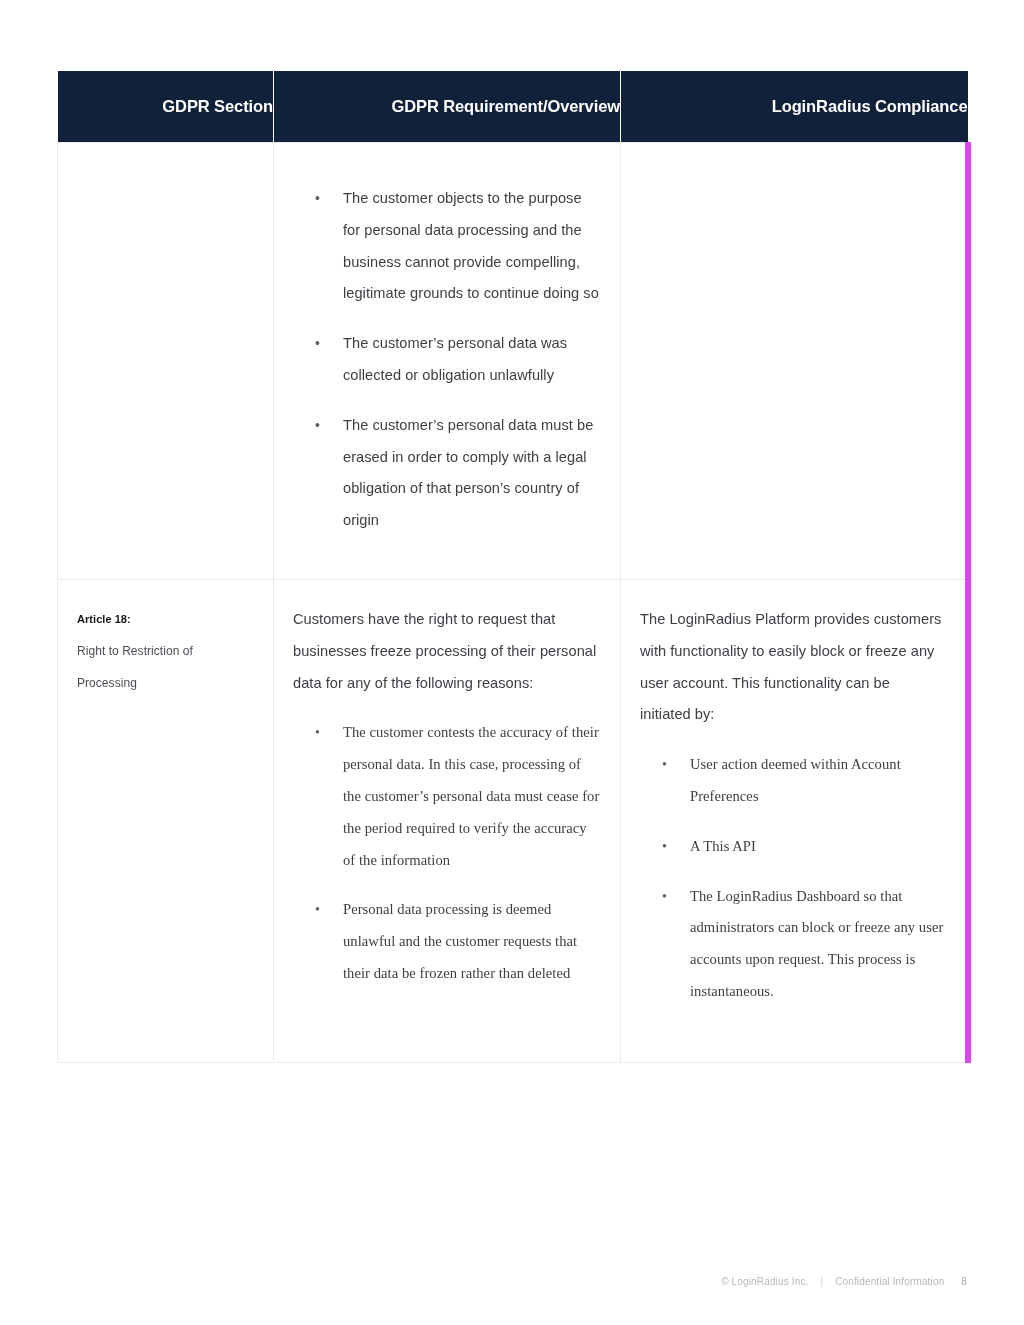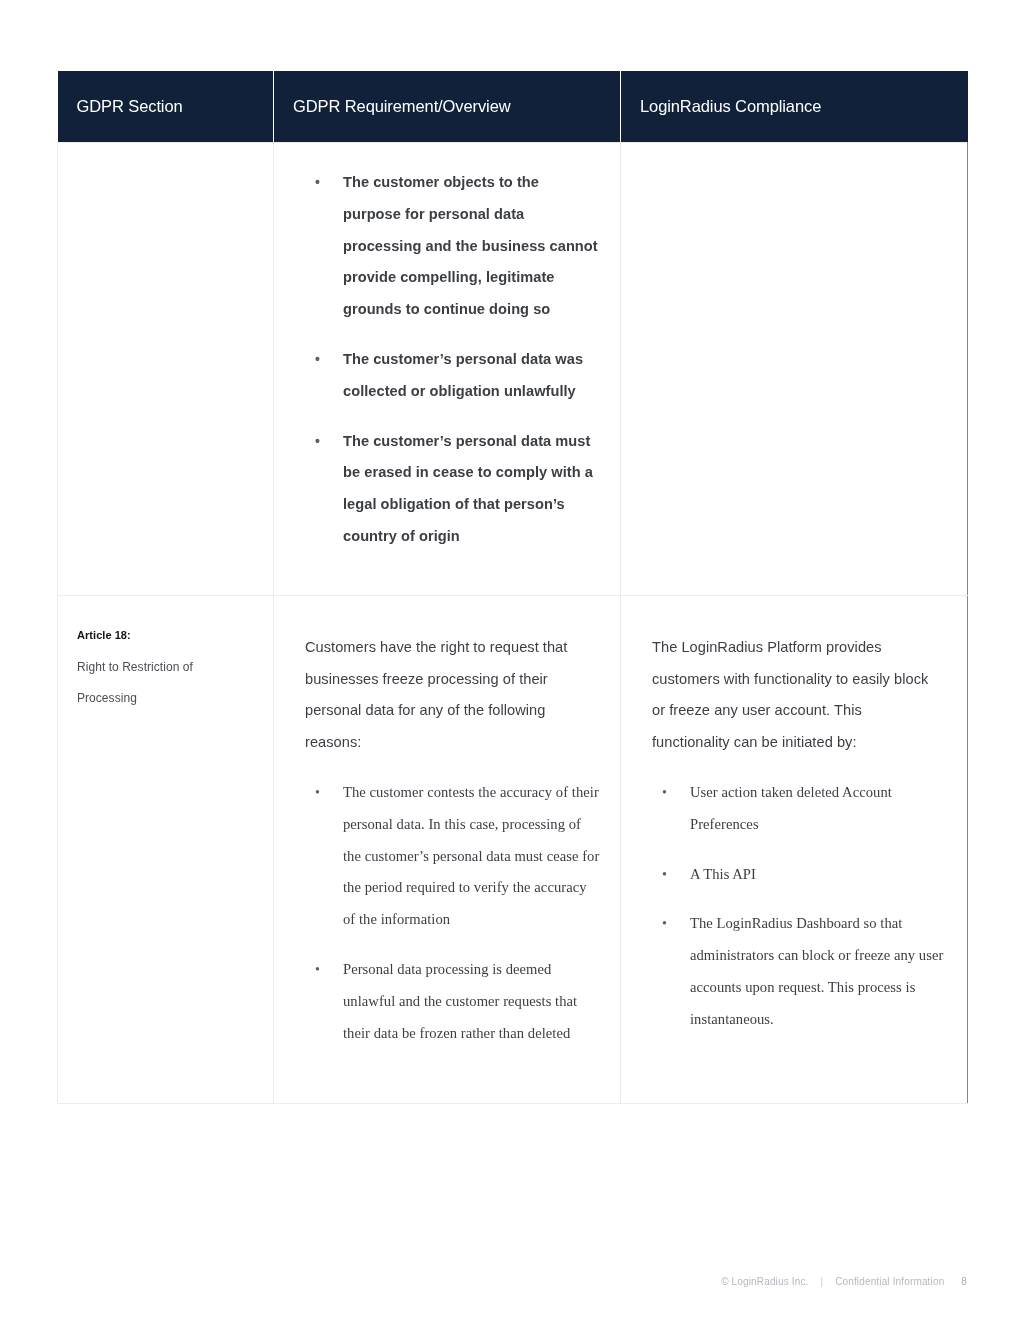--- a/index.html
+++ b/index.html
@@ -35,54 +35,54 @@
   }
   .gdpr-table col.c1 { width: 216px; }
   .gdpr-table col.c2 { width: 347px; }
   .gdpr-table col.c3 { width: 347px; }
 
   
   .gdpr-table thead th {
     background: #11213a;
     color: #ffffff;
     font-size: 16.5px;
-    font-weight: normal;
-    text-align: left;
+    font-weight: bold;
+    text-align: right;
     padding: 24px 0 24px 19px;
     height: 23px;
     vertical-align: middle;
     border-right: 1.5px solid #ffffff;
     letter-spacing: -0.1px;
   }
   .gdpr-table thead th:last-child {
     border-right: none;
   }
 
   
   .gdpr-table tbody td {
     border: 1px solid #ececec;
     vertical-align: top;
     background: #ffffff;
     padding: 0;
   }
   .gdpr-table tbody tr td:first-child { border-left: 1px solid #ececec; }
-  .gdpr-table tbody tr td:last-child  { border-right: 1px solid #d946ef; }
+  .gdpr-table tbody tr td:last-child  { border-right: 6px solid #d946ef; }
 
   .cell-inner {
     padding: 22px 20px 30px 19px;
   }
-  .cell-inner.r1 { padding-top: 24px; padding-bottom: 42px; font-weight: bold; }
+  .cell-inner.r1 { padding-top: 40px; padding-bottom: 42px; }
   .cell-inner.r2 { padding-top: 24px; padding-bottom: 54px; }
 
   
   .para {
     font-size: 14.6px;
     line-height: 31.8px;
     color: #3b3f44;
-    margin: 12px;
+    margin: 0;
     letter-spacing: 0.05px;
   }
   .term-title {
     font-size: 11px;
     line-height: 31.8px;
     color: #14161a;
     font-weight: bold;
     margin: 0;
     letter-spacing: 0.05px;
   }
@@ -157,21 +157,21 @@
 
       <tr>
         <td>
           <div class="cell-inner r1"></div>
         </td>
         <td>
           <div class="cell-inner r1">
             <ul class="bullets indent">
               <li>The customer objects to the purpose for personal data processing and the business cannot provide compelling, legitimate grounds to continue doing so</li>
               <li>The customer’s personal data was collected or obligation unlawfully</li>
-              <li>The customer’s personal data must be erased in cease to comply with a legal obligation of that person’s country of origin</li>
+              <li>The customer’s personal data must be erased in order to comply with a legal obligation of that person’s country of origin</li>
             </ul>
           </div>
         </td>
         <td>
           <div class="cell-inner r1"></div>
         </td>
       </tr>
 
       <tr>
         <td>
@@ -186,21 +186,21 @@
             <ul class="bullets indent spaced-top">
               <li>The customer contests the accuracy of their personal data. In this case, processing of the customer’s personal data must cease for the period required to verify the accuracy of the information</li>
               <li>Personal data processing is deemed unlawful and the customer requests that their data be frozen rather than deleted</li>
             </ul>
           </div>
         </td>
         <td>
           <div class="cell-inner r2">
             <p class="para">The LoginRadius Platform provides customers with functionality to easily block or freeze any user account. This functionality can be initiated by:</p>
             <ul class="bullets indent spaced-top">
-              <li>User action taken deleted Account Preferences</li>
+              <li>User action deemed within Account Preferences</li>
               <li>A This API</li>
               <li>The LoginRadius Dashboard so that administrators can block or freeze any user accounts upon request. This process is instantaneous.</li>
             </ul>
           </div>
         </td>
       </tr>
 
     </tbody>
   </table>
 

